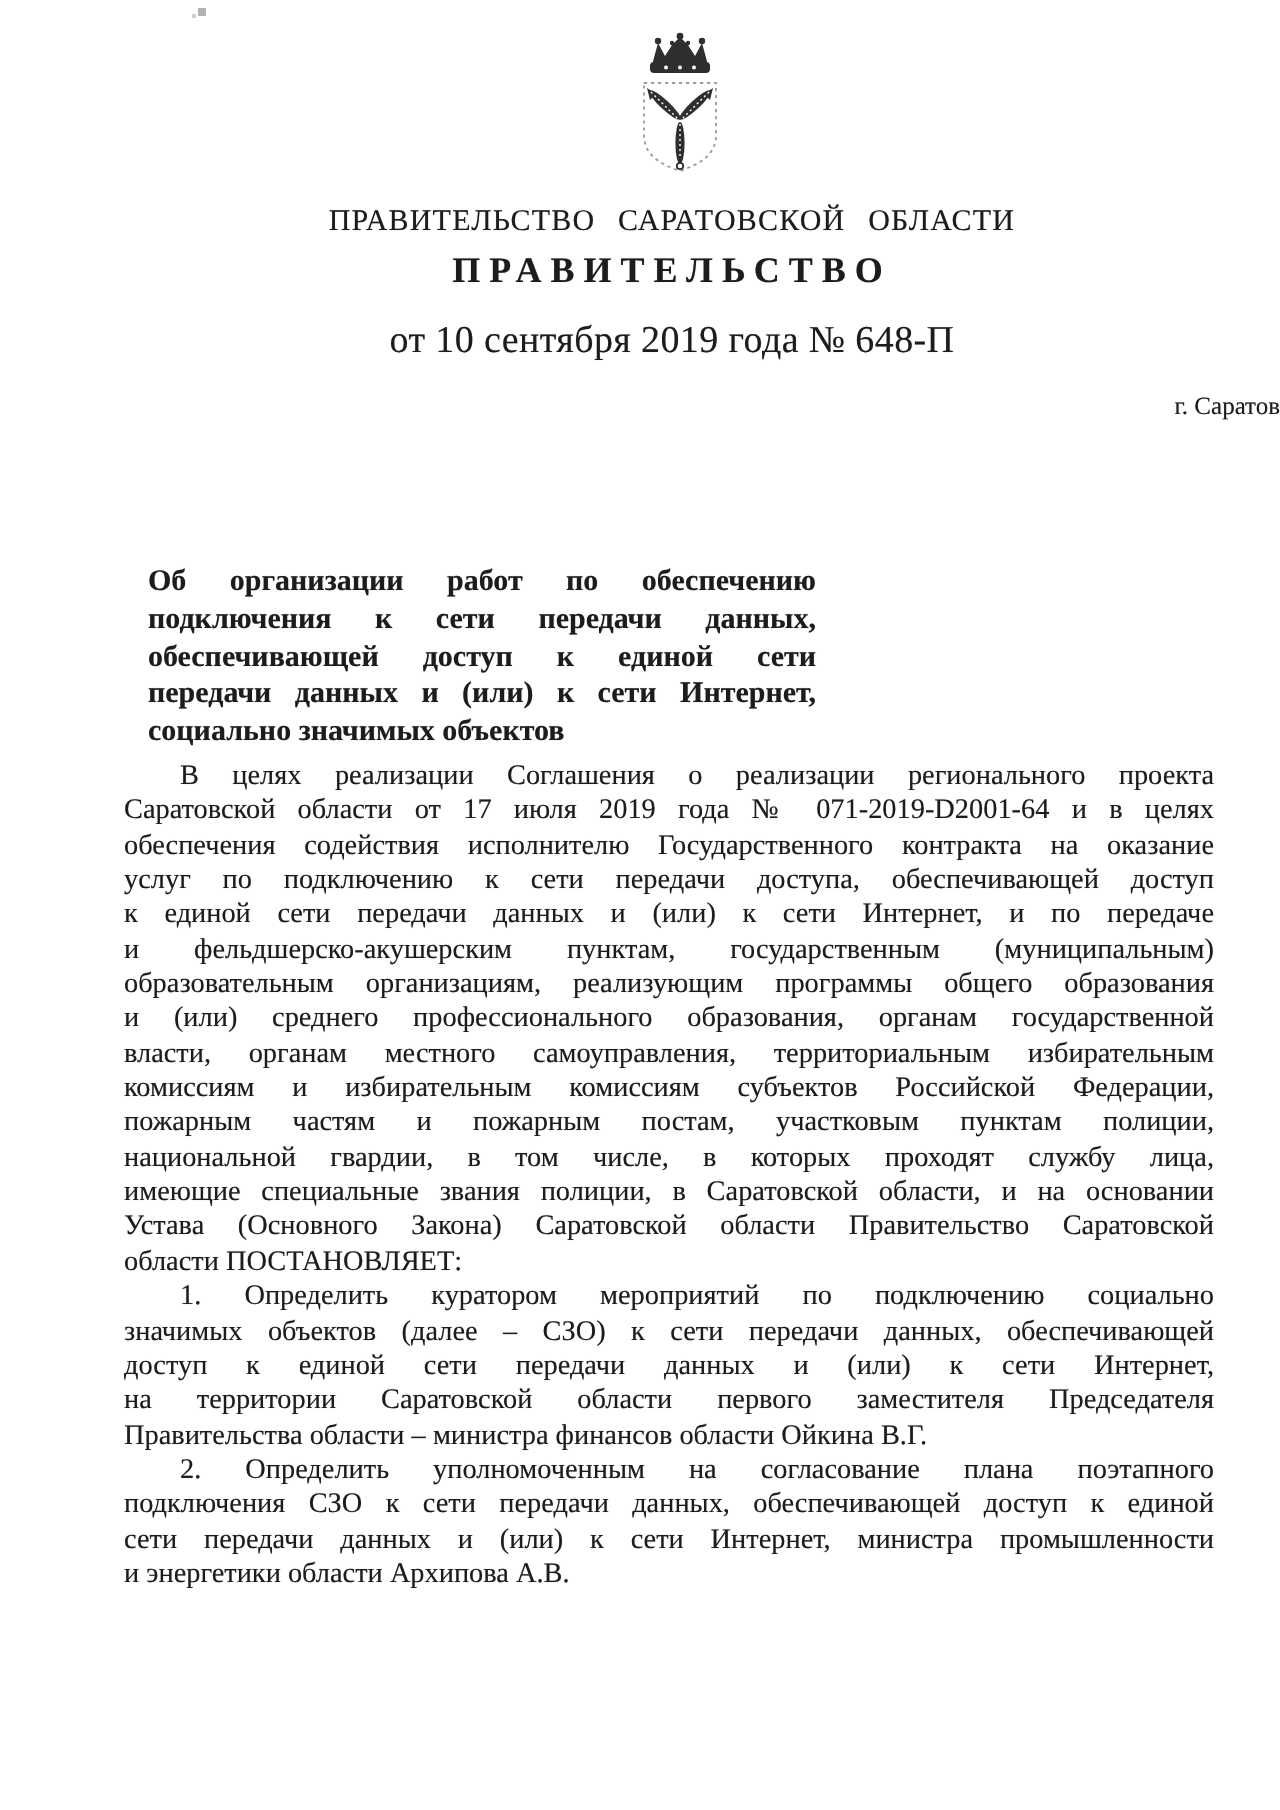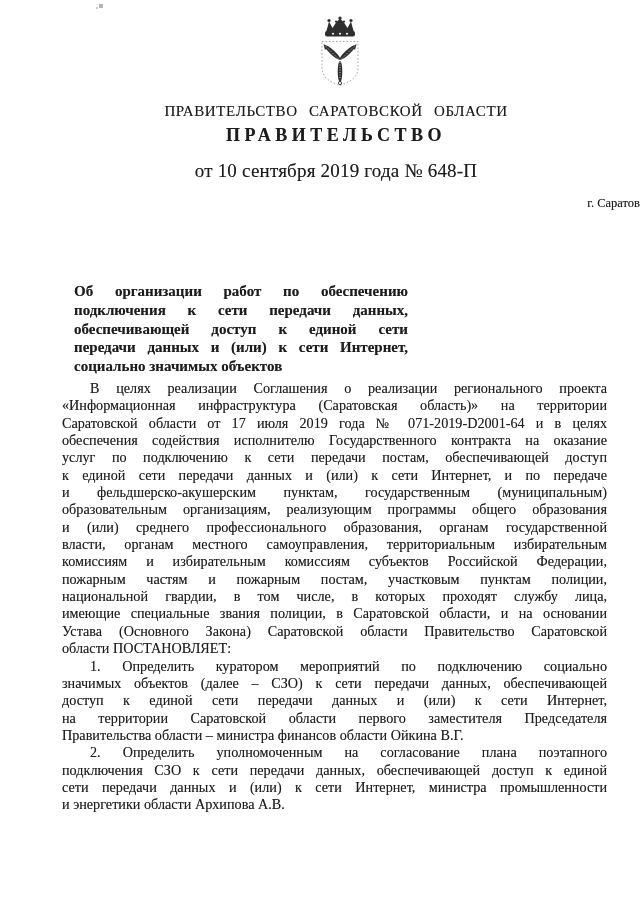--- a/index.html
+++ b/index.html
@@ -90,24 +90,23 @@
       <div class="tline">Об организации работ по обеспечению</div>
       <div class="tline">подключения к сети передачи данных,</div>
       <div class="tline">обеспечивающей доступ к единой сети</div>
       <div class="tline">передачи данных и (или) к сети Интернет,</div>
       <div class="tline tlast">социально значимых объектов</div>
     </div>
 
   <div class="body-text">
       <div class="para">
         <div class="tline tfirst">В целях реализации Соглашения о реализации регионального проекта</div>
-        <div class="tline">«Информационная инфраструктура (Саратовская область)» на территории</div>
         <div class="tline">Саратовской области от 17 июля 2019 года № 071-2019-D2001-64 и в целях</div>
         <div class="tline">обеспечения содействия исполнителю Государственного контракта на оказание</div>
-        <div class="tline">услуг по подключению к сети передачи постам, обеспечивающей доступ</div>
+        <div class="tline">услуг по подключению к сети передачи доступа, обеспечивающей доступ</div>
         <div class="tline">к единой сети передачи данных и (или) к сети Интернет, и по передаче</div>
         <div class="tline">и фельдшерско-акушерским пунктам, государственным (муниципальным)</div>
         <div class="tline">образовательным организациям, реализующим программы общего образования</div>
         <div class="tline">и (или) среднего профессионального образования, органам государственной</div>
         <div class="tline">власти, органам местного самоуправления, территориальным избирательным</div>
         <div class="tline">комиссиям и избирательным комиссиям субъектов Российской Федерации,</div>
         <div class="tline">пожарным частям и пожарным постам, участковым пунктам полиции,</div>
         <div class="tline">национальной гвардии, в том числе, в которых проходят службу лица,</div>
         <div class="tline">имеющие специальные звания полиции, в Саратовской области, и на основании</div>
         <div class="tline">Устава (Основного Закона) Саратовской области Правительство Саратовской</div>

